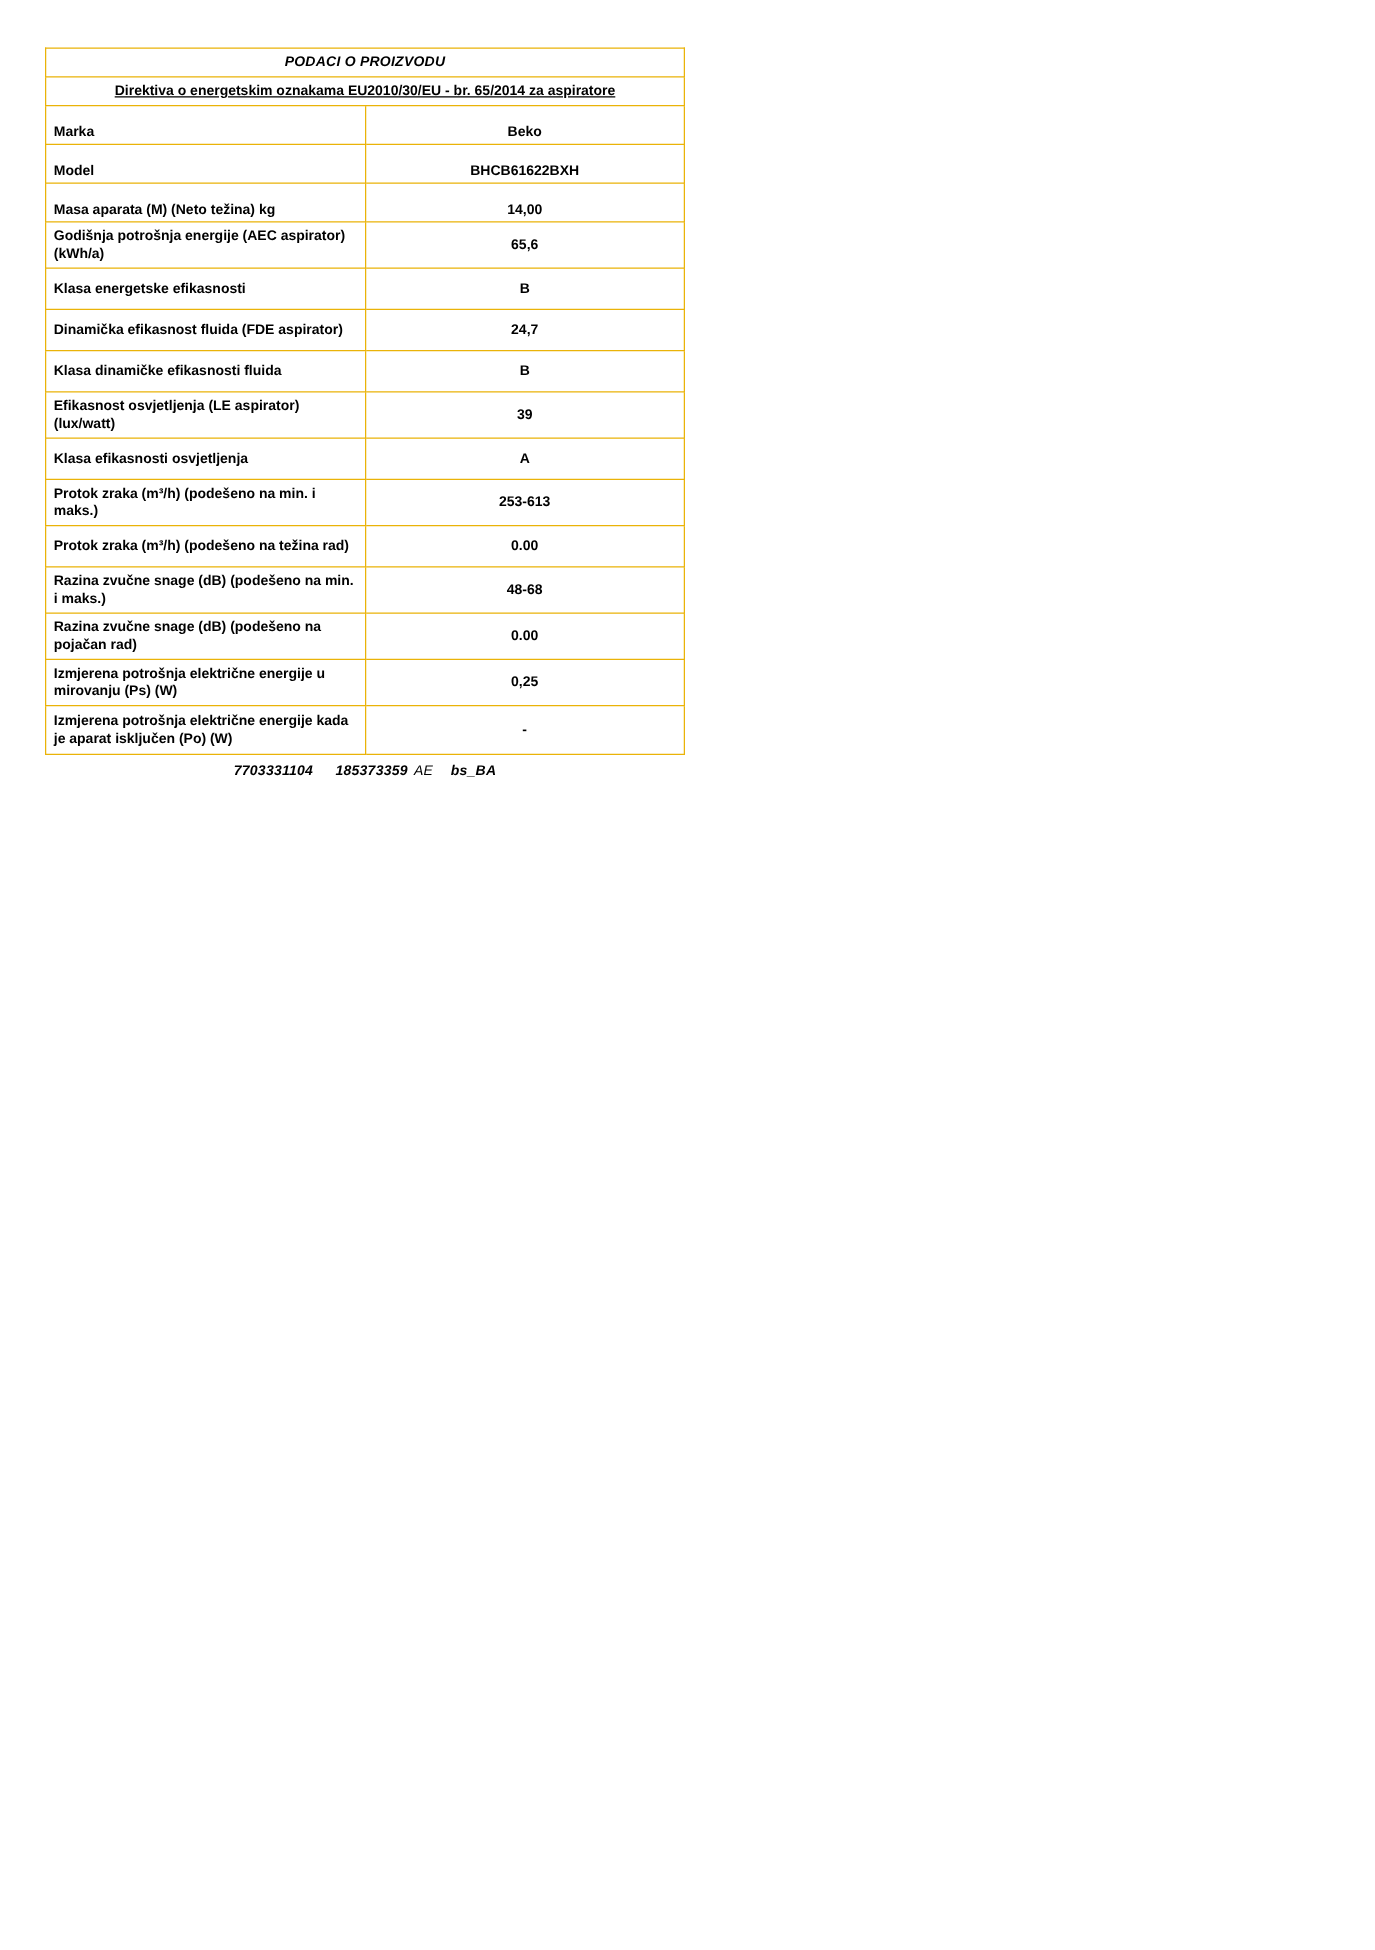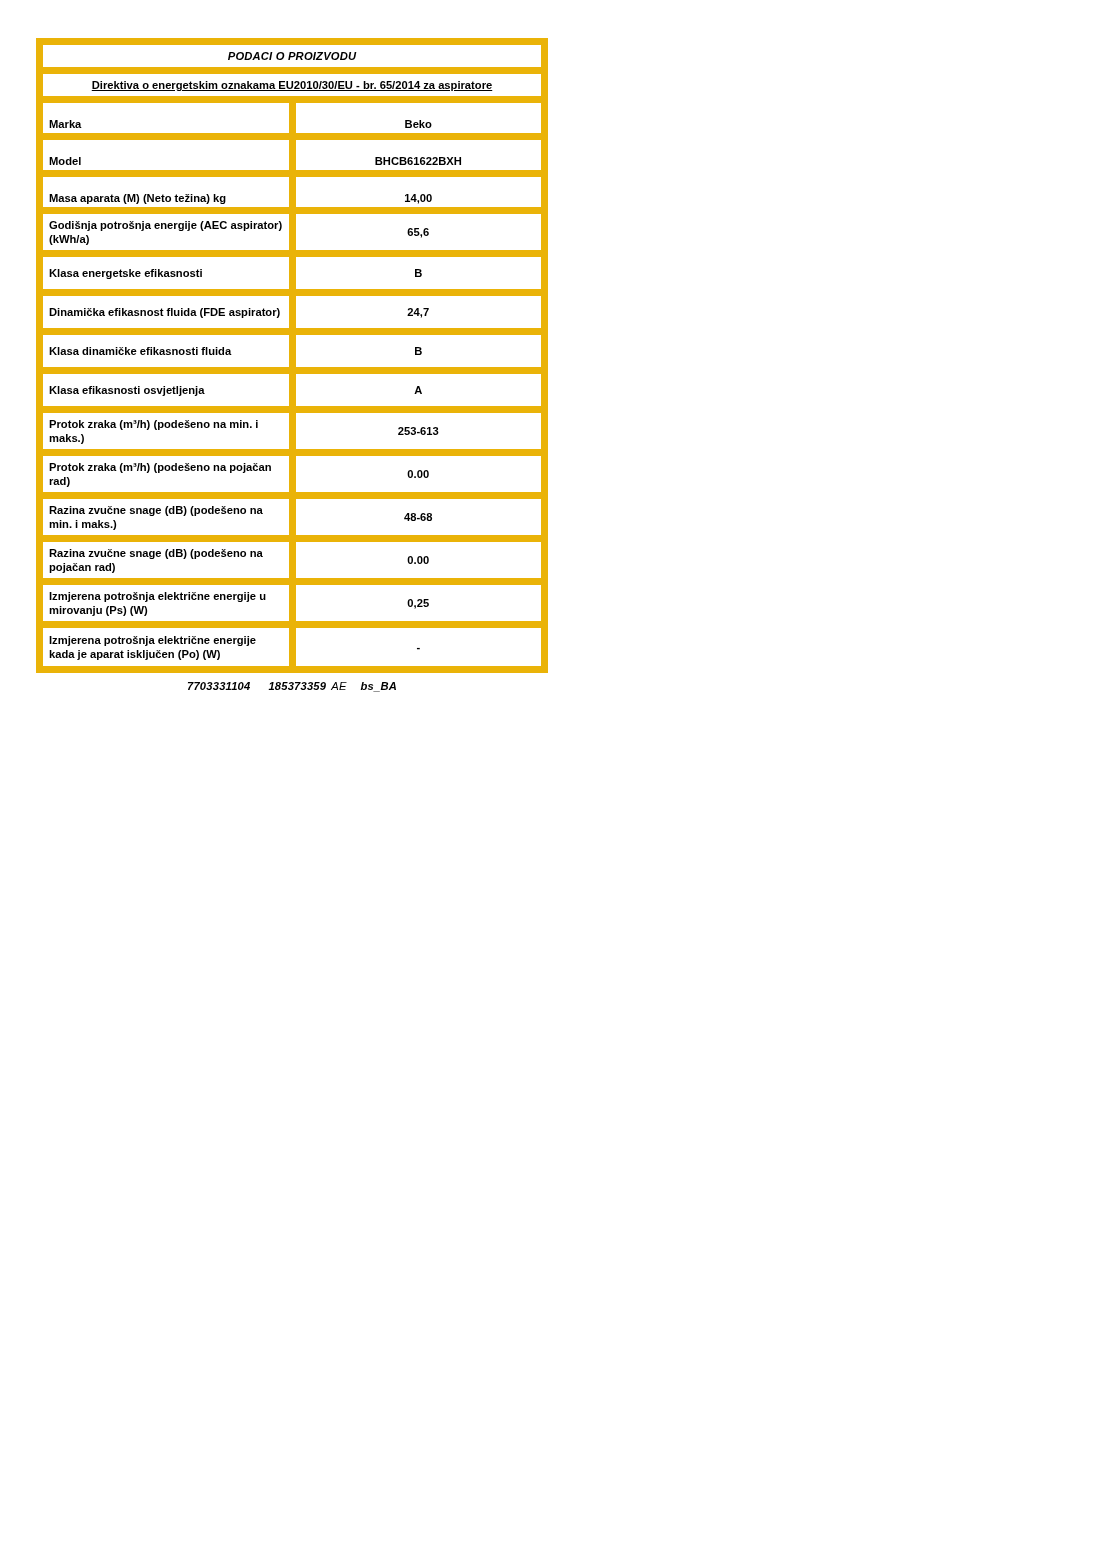--- a/index.html
+++ b/index.html
@@ -26,21 +26,21 @@
     left: 36px;
     top: 38px;
     width: 512px;
   }
   table.product {
     border-collapse: collapse;
     width: 512px;
     table-layout: fixed;
   }
   table.product td {
-    border: 7px solid #eab308;
+    border: 1px solid #eab308;
     font-size: 11.2px;
     font-weight: bold;
     padding: 4px 6px;
     vertical-align: middle;
     line-height: 1.25;
   }
   td.title-cell {
     text-align: center;
     font-style: italic;
     font-size: 12px;
@@ -120,29 +120,33 @@
         </tr>
         <tr class="tall">
           <td class="label">Dinamička efikasnost fluida (FDE aspirator)</td>
           <td class="value">24,7</td>
         </tr>
         <tr class="tall">
           <td class="label">Klasa dinamičke efikasnosti fluida</td>
           <td class="value">B</td>
         </tr>
         <tr class="tall">
+          <td class="label">Efikasnost osvjetljenja (LE aspirator) (lux/watt)</td>
+          <td class="value">39</td>
+        </tr>
+        <tr class="tall">
           <td class="label">Klasa efikasnosti osvjetljenja</td>
           <td class="value">A</td>
         </tr>
         <tr class="tall">
           <td class="label">Protok zraka (m³/h) (podešeno na min. i maks.)</td>
           <td class="value">253-613</td>
         </tr>
         <tr class="tall">
-          <td class="label">Protok zraka (m³/h) (podešeno na pojačan rad)</td>
+          <td class="label">Protok zraka (m³/h) (podešeno na težina rad)</td>
           <td class="value">0.00</td>
         </tr>
         <tr class="tall">
           <td class="label">Razina zvučne snage (dB) (podešeno na min. i maks.)</td>
           <td class="value">48-68</td>
         </tr>
         <tr class="tall">
           <td class="label">Razina zvučne snage (dB) (podešeno na pojačan rad)</td>
           <td class="value">0.00</td>
         </tr>

